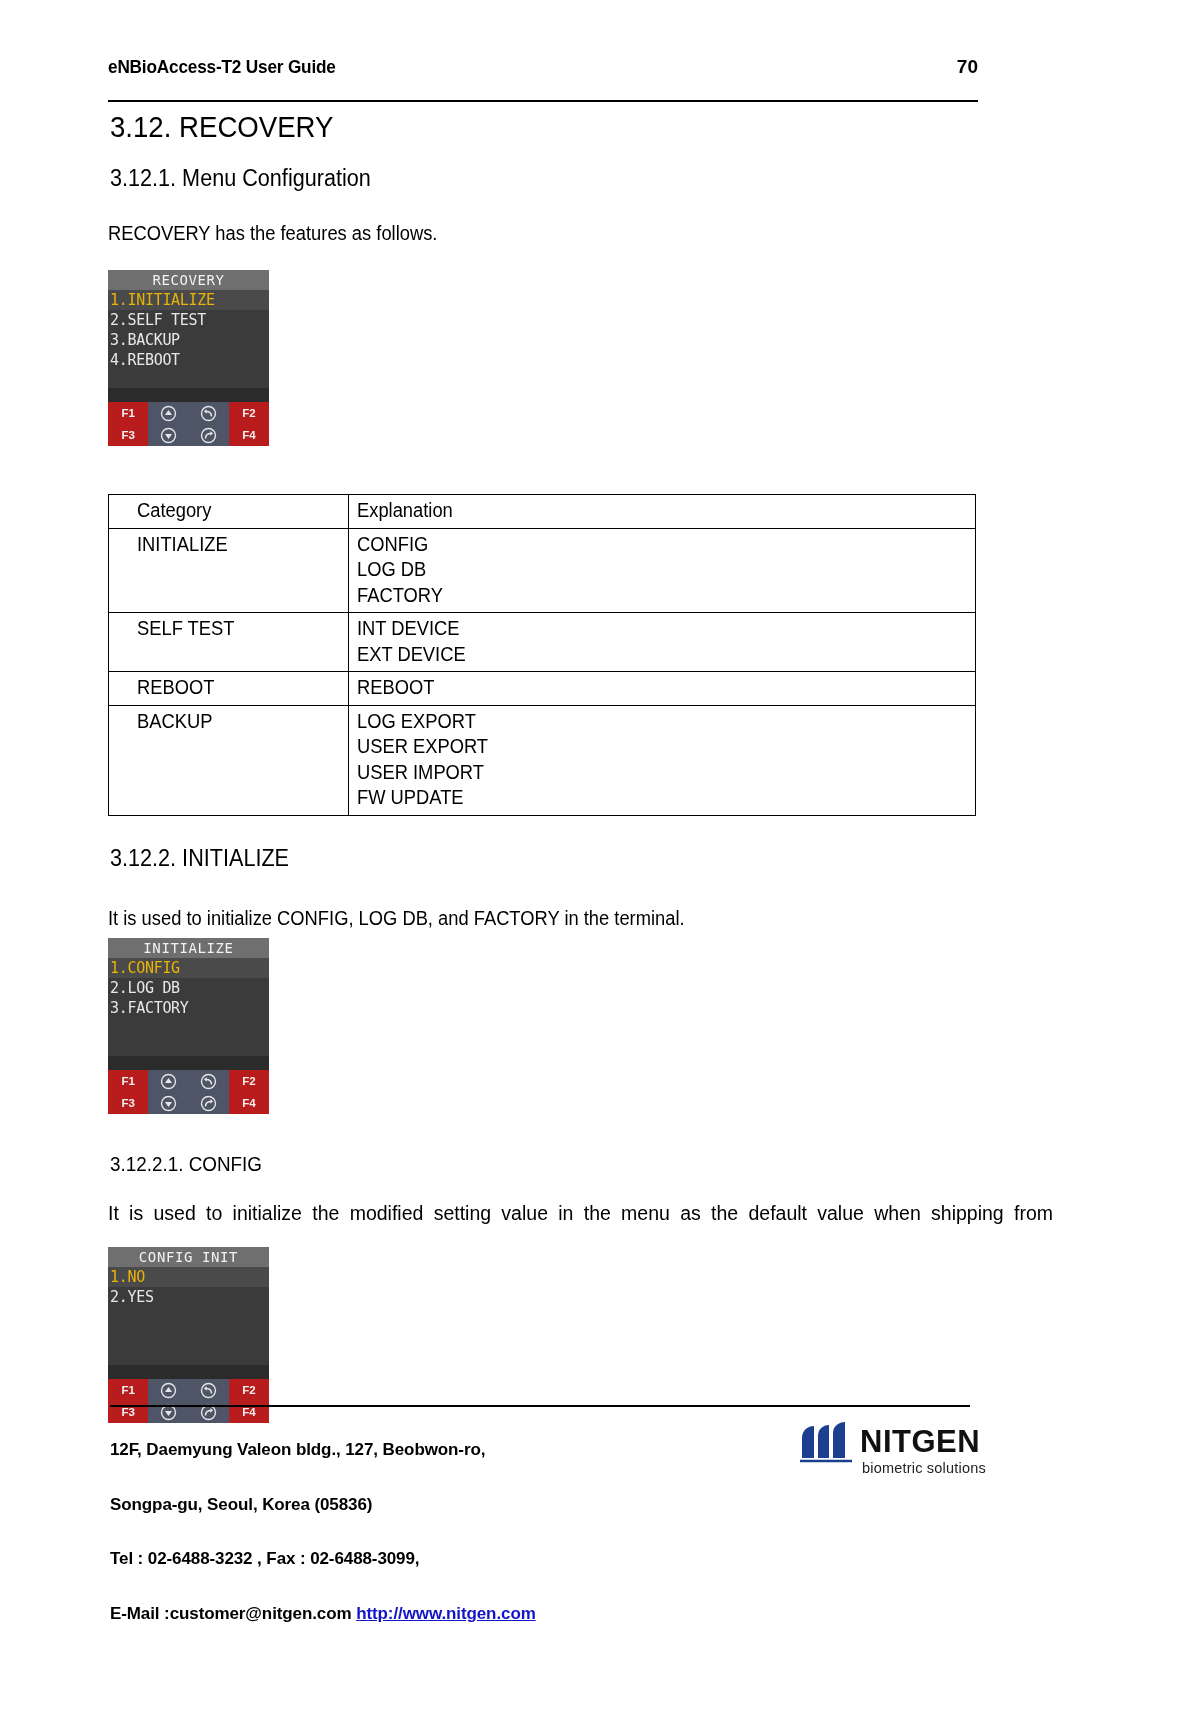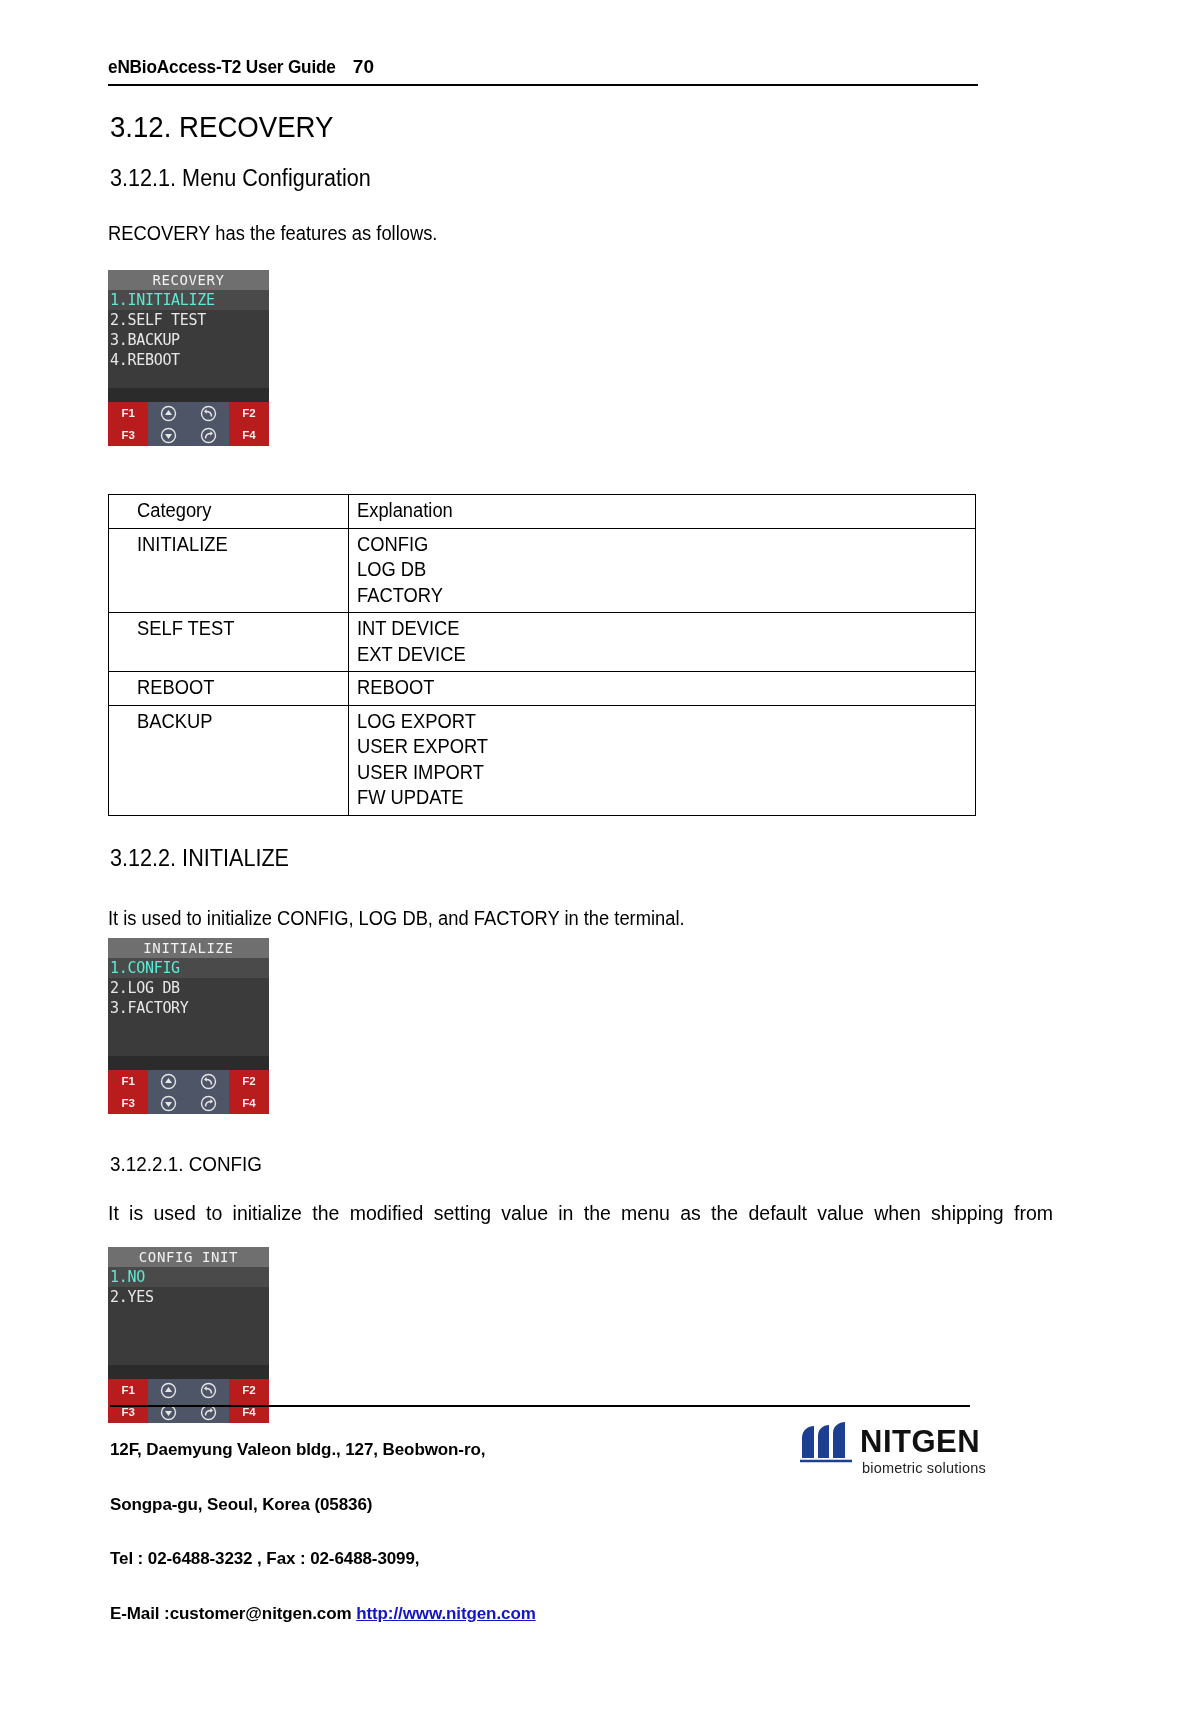--- a/index.html
+++ b/index.html
@@ -25,21 +25,22 @@
   
   .header {
     position: absolute;
     left: 108px;
     top: 56px;
     width: 870px;
   }
   .header-row {
     display: flex;
     align-items: baseline;
-    padding-bottom: 6px;
+    justify-content: space-between;
+    padding-bottom: 22px;
   }
   .header-title {
     font-size: 18.5px;
     font-weight: bold;
     letter-spacing: -0.2px;
     transform: scaleX(0.93);
     transform-origin: left bottom;
     white-space: nowrap;
   }
   .header-page {
@@ -134,21 +135,21 @@
     font-size: 15px;
     letter-spacing: -0.3px;
     padding: 1px 0 1px 2px;
     height: 20px;
     line-height: 18px;
     box-sizing: border-box;
     white-space: nowrap;
     overflow: hidden;
   }
   .lcd-item.sel {
-    color: #5eead4;
+    color: #eab308;
     background: #4a4a4a;
   }
   .lcd-item.norm {
     color: #e8e8e8;
     background: #3b3b3b;
   }
   .lcd-filler {
     background: #3b3b3b;
   }
   .lcd-gap {

